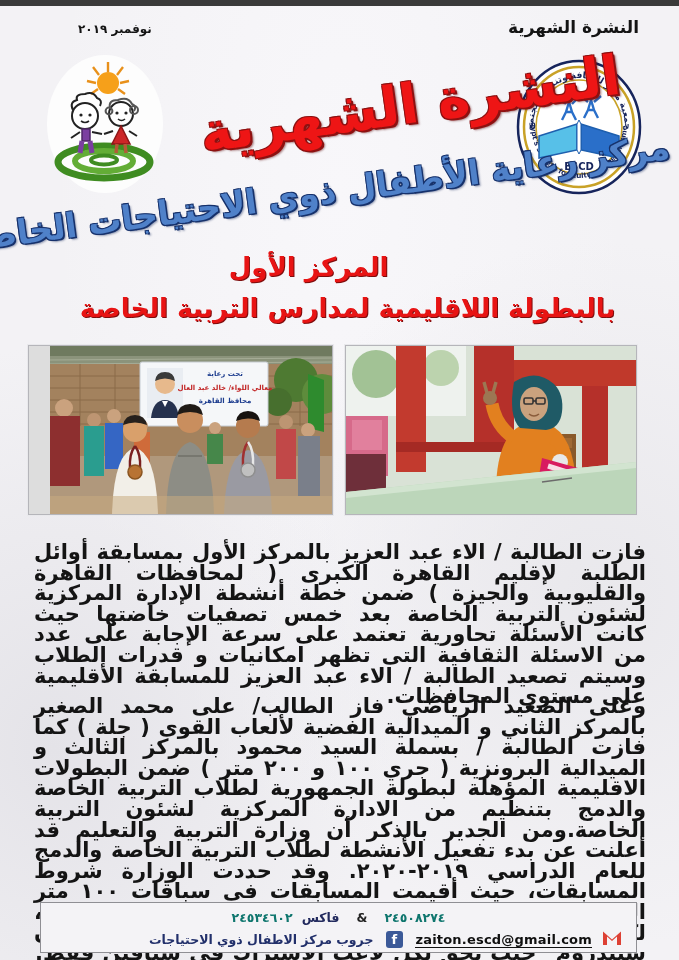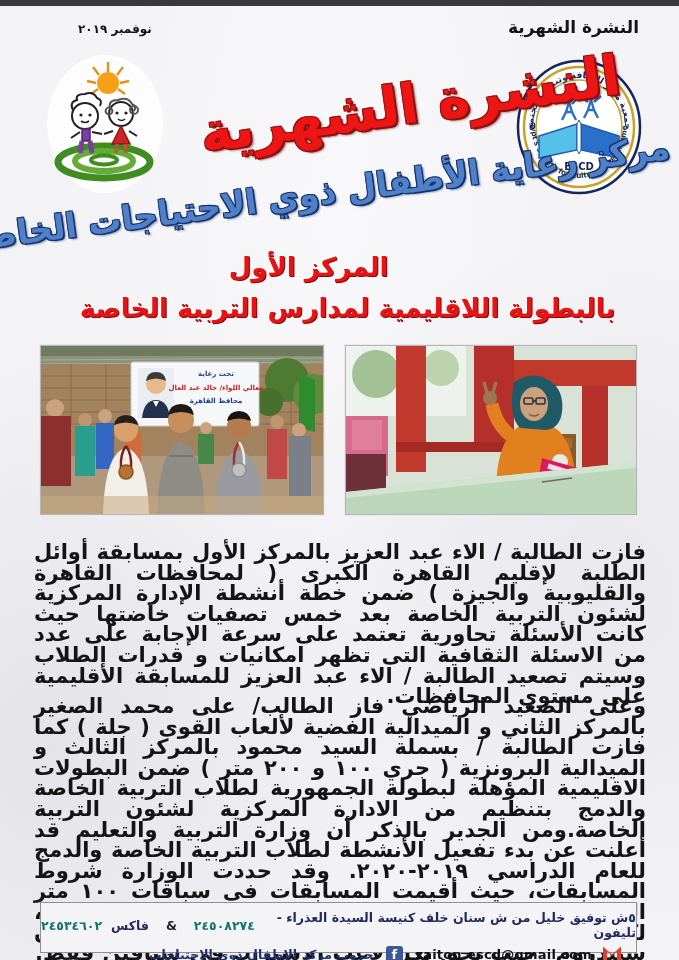--- a/index.html
+++ b/index.html
@@ -38,21 +38,21 @@
     position:absolute;top:293px;left:0;width:679px;text-align:center;white-space:nowrap;
     font-size:26px;font-weight:bold;color:#e81414;direction:rtl;
     text-shadow:1px 1px 0 #7e0d0d;
     padding-left:8px;
   }
 
   .logo-left{position:absolute;top:54px;left:46px;width:118px;height:140px;}
   .logo-right{position:absolute;top:58px;right:36px;width:128px;height:138px;}
 
   .photo{position:absolute;top:345px;height:168px;border:1px solid #b5b5ba;background:#ddd;box-shadow:0 0 0 1px #e9e9ec;}
-  .photo.left{left:40px;width:282px;}
+  .photo.left{left:28px;width:282px;padding-left:21px;}
   .photo.right{left:345px;width:290px;}
   .photo svg{display:block;}
 
   .para{
     position:absolute;left:34px;width:612px;direction:rtl;
     text-align:justify;text-align-last:right;
     font-size:21px;font-weight:bold;color:#141414;line-height:20.6px;
     word-spacing:1px;
   }
   .para.p1{top:521px;}
@@ -301,21 +301,20 @@
       <path d="M0,146 L290,116 L290,122 L0,152 Z" fill="#d2e4d0"></path>
       <line x1="196" y1="136" x2="226" y2="132" stroke="#6b6b6b" stroke-width="1.6"></line>
     </svg>
   </div>
 
   <p class="para p1">فازت الطالبة / الاء عبد العزيز بالمركز الأول بمسابقة أوائل الطلبة لإقليم القاهرة الكبرى ( لمحافظات القاهرة والقليوبية والجيزة ) ضمن خطة أنشطة الإدارة المركزية لشئون التربية الخاصة بعد خمس تصفيات خاضتها حيث كانت الأسئلة تحاورية تعتمد على سرعة الإجابة على عدد من الاسئلة الثقافية التى تظهر امكانيات و قدرات الطلاب وسيتم تصعيد الطالبة / الاء عبد العزيز للمسابقة الأقليمية على مستوى المحافظات.</p>
   <p class="para p2">وعلى الصعيد الرياضي فاز الطالب/ على محمد الصغير بالمركز الثاني و الميدالية الفضية لألعاب القوى ( جلة ) كما فازت الطالبة / بسملة السيد محمود بالمركز الثالث و الميدالية البرونزية ( جري ١٠٠ و ٢٠٠ متر ) ضمن البطولات الاقليمية المؤهلة لبطولة الجمهورية لطلاب التربية الخاصة والدمج بتنظيم من الادارة المركزية لشئون التربية الخاصة.ومن الجدير بالذكر أن وزارة التربية والتعليم قد أعلنت عن بدء تفعيل الأنشطة لطلاب التربية الخاصة والدمج للعام الدراسي ٢٠١٩-٢٠٢٠. وقد حددت الوزارة شروط المسابقات، حيث أقيمت المسابقات فى سباقات ١٠٠ متر الى ٢٠٠ متر عدو، فى لعبتى دفع الجلة والوثب الطويل، لكل إعاقة على حده " التوحد ، التأخر العقلى، الداون سيندروم" حيث يحق لكل لاعب الاشتراك فى سباقين فقط.</p>
 
   <div class="footer-box">
     <div class="footer-row1">
-      <span>٥ش توفيق خليل من ش سنان خلف كنيسة السيدة العذراء - تليفون</span>
       <span class="num">٢٤٥٠٨٢٧٤</span>
       <span class="sep">&amp;</span>
       <span>فاكس</span>
       <span class="num">٢٤٥٣٤٦٠٢</span>
     </div>
     <div class="footer-row2">
       <span class="group-name">جروب مركز الاطفال ذوي الاحتياجات</span>
       <span class="fb-icon">f</span>
       <span class="email-wrap">
         <span class="email-link">zaiton.escd@gmail.com</span>

